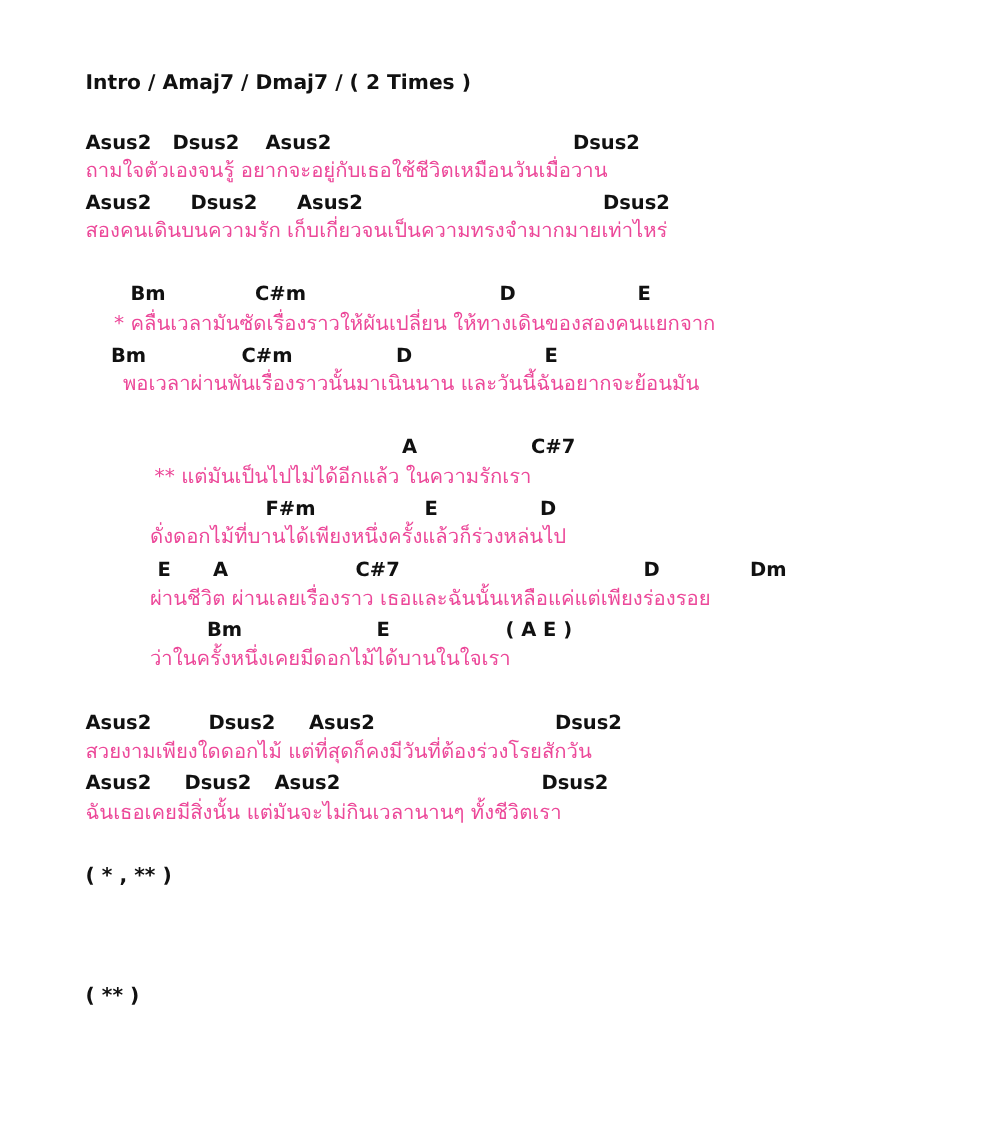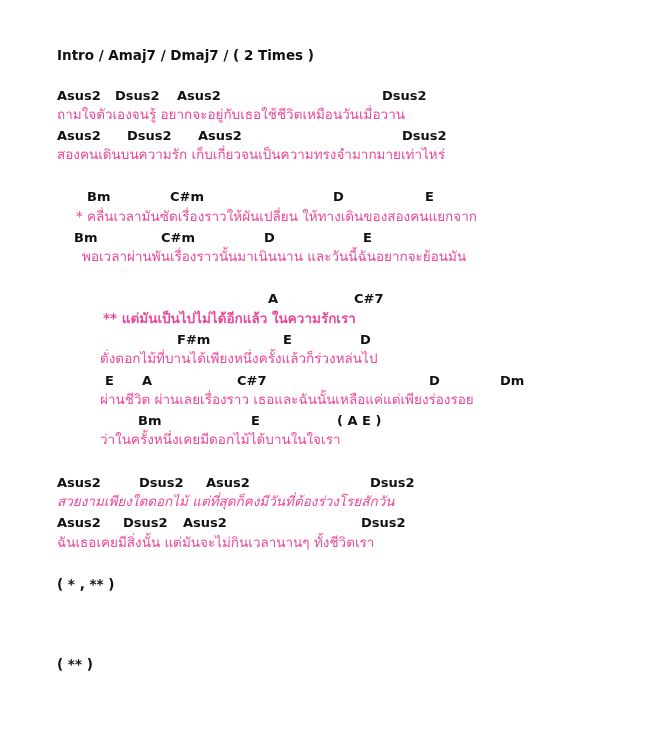--- a/index.html
+++ b/index.html
@@ -83,21 +83,21 @@
       <span class="chord" style="left:363px; top:231px;">E</span>
     </div>
     <div class="lyric" style="left:82px; top:250px;">พอเวลาผ่านพันเรื่องราวนั้นมาเนินนาน  และวันนี้ฉันอยากจะย้อนมัน</div>
   </div>
 
   <div>
     <div>
       <span class="chord" style="left:268px; top:292px;">A</span>
       <span class="chord" style="left:354px; top:292px;">C#7</span>
     </div>
-    <div class="lyric" style="left:103px; top:312px;font-weight:bold;">** แต่มันเป็นไปไม่ได้อีกแล้ว ในความรักเรา</div>
+    <div class="lyric" style="left:103px; top:312px;">** แต่มันเป็นไปไม่ได้อีกแล้ว ในความรักเรา</div>
     <div>
       <span class="chord" style="left:177px; top:333px;">F#m</span>
       <span class="chord" style="left:283px; top:333px;">E</span>
       <span class="chord" style="left:360px; top:333px;">D</span>
     </div>
     <div class="lyric" style="left:100px; top:352px;">ดั่งดอกไม้ที่บานได้เพียงหนึ่งครั้งแล้วก็ร่วงหล่นไป</div>
     <div>
       <span class="chord" style="left:105px; top:374px;">E</span>
       <span class="chord" style="left:142px; top:374px;">A</span>
       <span class="chord" style="left:237px; top:374px;">C#7</span>
@@ -113,21 +113,21 @@
     <div class="lyric" style="left:100px; top:433px;">ว่าในครั้งหนึ่งเคยมีดอกไม้ได้บานในใจเรา</div>
   </div>
 
   <div>
     <div>
       <span class="chord" style="left:57px; top:476px;">Asus2</span>
       <span class="chord" style="left:139px; top:476px;">Dsus2</span>
       <span class="chord" style="left:206px; top:476px;">Asus2</span>
       <span class="chord" style="left:370px; top:476px;">Dsus2</span>
     </div>
-    <div class="lyric" style="left:57px; top:495px;font-style:italic;">สวยงามเพียงใดดอกไม้  แต่ที่สุดก็คงมีวันที่ต้องร่วงโรยสักวัน</div>
+    <div class="lyric" style="left:57px; top:495px;">สวยงามเพียงใดดอกไม้  แต่ที่สุดก็คงมีวันที่ต้องร่วงโรยสักวัน</div>
     <div>
       <span class="chord" style="left:57px; top:516px;">Asus2</span>
       <span class="chord" style="left:123px; top:516px;">Dsus2</span>
       <span class="chord" style="left:183px; top:516px;">Asus2</span>
       <span class="chord" style="left:361px; top:516px;">Dsus2</span>
     </div>
     <div class="lyric" style="left:57px; top:536px;text-align:center;">ฉันเธอเคยมีสิ่งนั้น      แต่มันจะไม่กินเวลานานๆ ทั้งชีวิตเรา</div>
   </div>
 
   <div class="section" style="left:57px; top:578px;">( * , ** )</div>

